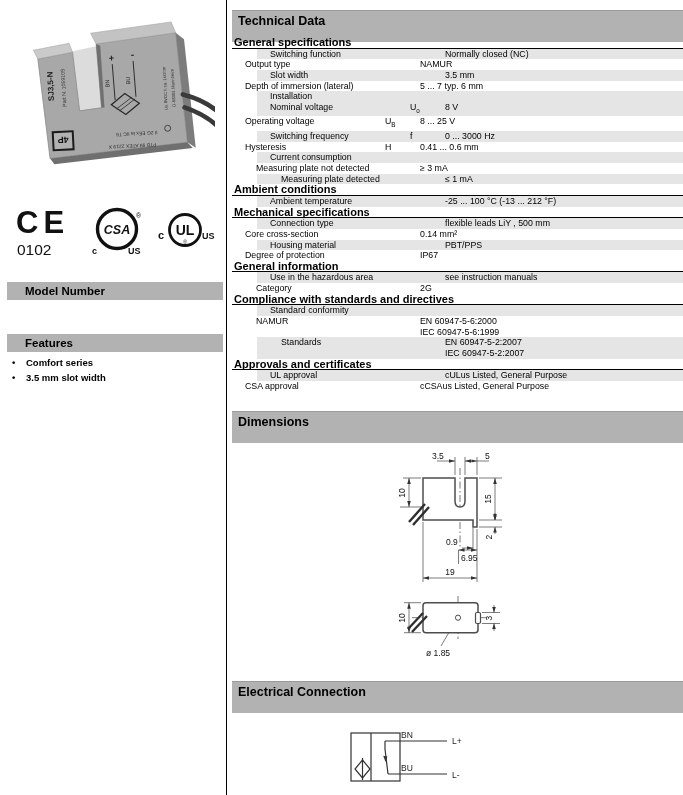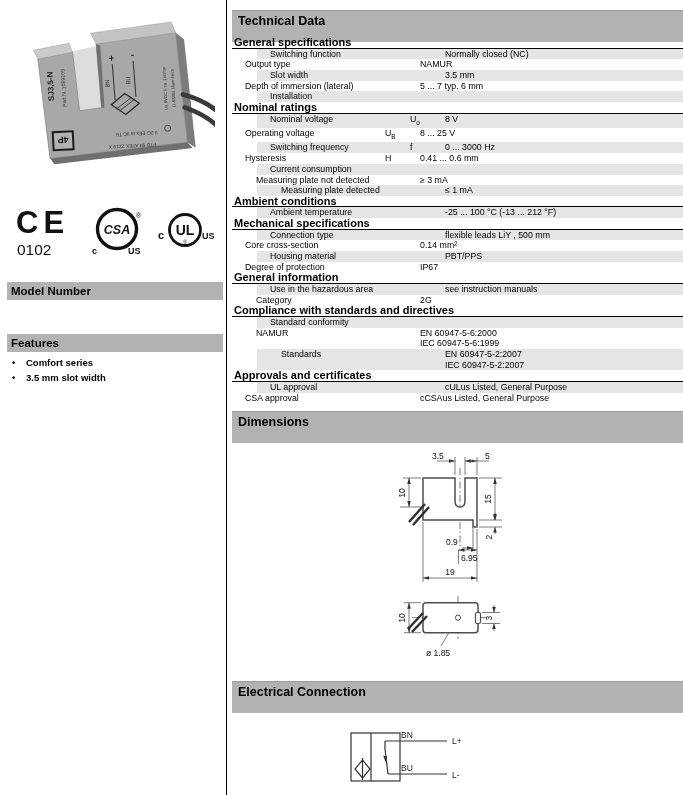--- a/index.html
+++ b/index.html
@@ -3,21 +3,21 @@
 <meta charset="utf-8">
 <style>
   html,body{margin:0;padding:0;background:#fff;}
   body{width:683px;height:795px;overflow:hidden;font-family:"Liberation Sans",sans-serif;-webkit-font-smoothing:antialiased;}
   #canvas{position:relative;width:683px;height:795px;background:#fff;}
   .vdivider{position:absolute;left:226px;top:0;width:1px;height:795px;background:#000;}
   
   .hbar{position:absolute;left:232px;width:451px;height:32px;background:#b2b2b2;border-top:1px solid #9a9a9a;
         font-weight:bold;font-size:12.5px;line-height:20px;padding-left:6px;box-sizing:border-box;color:#000;}
   .lbar{position:absolute;left:7px;width:216px;height:18px;background:#b2b2b2;
-        font-weight:bold;font-size:11.5px;line-height:18px;padding-left:4px;box-sizing:border-box;color:#000;}
+        font-weight:bold;font-size:11.5px;line-height:18px;padding-left:18px;box-sizing:border-box;color:#000;}
   
   .model-value{position:absolute;left:12px;top:303px;font-weight:bold;font-size:11px;color:#000;margin-top:35px;}
   .feature-item{position:absolute;left:12px;font-weight:bold;font-size:9.5px;color:#000;}
   .feature-item .dot{display:inline-block;width:14px;}
   
   #spec-table{position:absolute;left:232px;top:37px;width:451px;}
   .sec{margin:0;}
   .sec-title{font-weight:bold;font-size:11px;line-height:10.5px;height:11.5px;border-bottom:1px solid #000;padding-left:2px;box-sizing:border-box;}
   .srow{display:grid;grid-template-columns:153px 35px 1fr;font-size:8.8px;line-height:10.7px;min-height:10.7px;}
   .srow.g{background:#e5e5e5;margin-left:25px;}
@@ -129,21 +129,20 @@
             <div>5 ... 7  typ. 6 mm</div>
           </span>
         </div>
         <div class="srow g">
           <span class="c1 ind0">Installation</span>
           <span class="c2"></span>
           <span class="c3"></span>
         </div>
       </div>
       <div class="sec">
-        <div class="sec-title">Nominal ratings</div>
         <div class="srow g">
           <span class="c1 ind0">Nominal voltage</span>
           <span class="c2">U<sub>o</sub></span>
           <span class="c3">
             <div>8 V</div>
           </span>
         </div>
         <div class="srow">
           <span class="c1 ind0">Operating voltage</span>
           <span class="c2">U<sub>B</sub></span>

